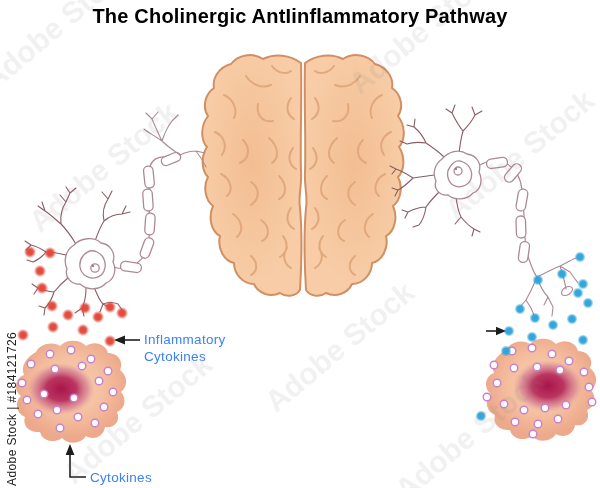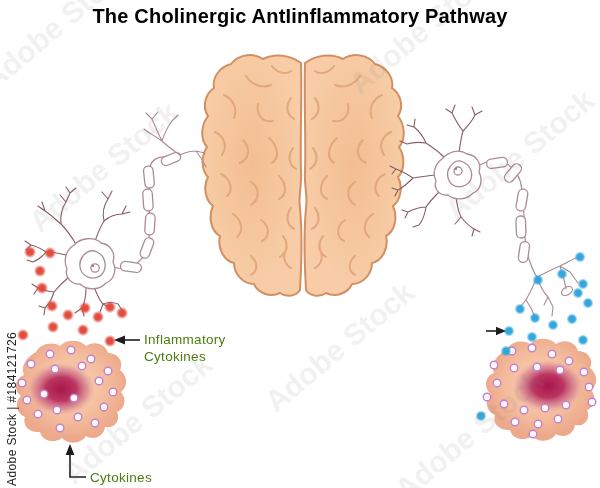--- a/index.html
+++ b/index.html
@@ -1,21 +1,21 @@
 <!DOCTYPE html>
 <html><head>
 <meta charset="utf-8">
 <style>
   html,body{margin:0;padding:0;background:#fff;}
   .stage{position:relative;width:600px;height:488px;background:#ffffff;overflow:hidden;
          font-family:"Liberation Sans",sans-serif;}
   .stage svg{position:absolute;left:0;top:0;}
   .title{position:absolute;top:5px;left:0;right:0;text-align:center;
          font-size:20px;font-weight:700;color:#000000;letter-spacing:.2px;}
-  .lbl{position:absolute;font-size:13.5px;font-weight:500;color:#4d7c0f;
+  .lbl{position:absolute;font-size:13.5px;font-weight:500;color:#3b82f6;
        letter-spacing:.3px;line-height:1.28;white-space:nowrap;}
   #lbl-cytokines{left:144px;top:331px;}
   #lbl-ach{left:398px;top:324px;}
   #lbl-macrophage{left:90px;top:469px;}
   .wm{position:absolute;font-weight:700;font-size:30px;color:rgba(125,125,125,.11);
       transform:rotate(-40deg);white-space:nowrap;pointer-events:none;}
   #wm-a{left:12px;top:150px;}
   #wm-b{left:428px;top:138px;}
   #wm-c{left:248px;top:330px;}
   #wm-d{left:46px;top:402px;}

